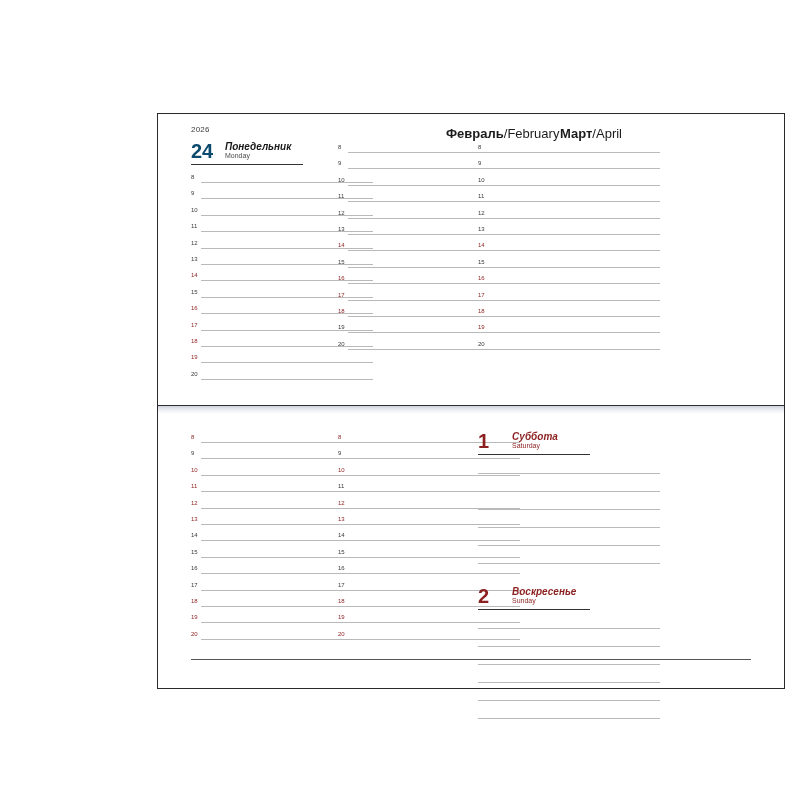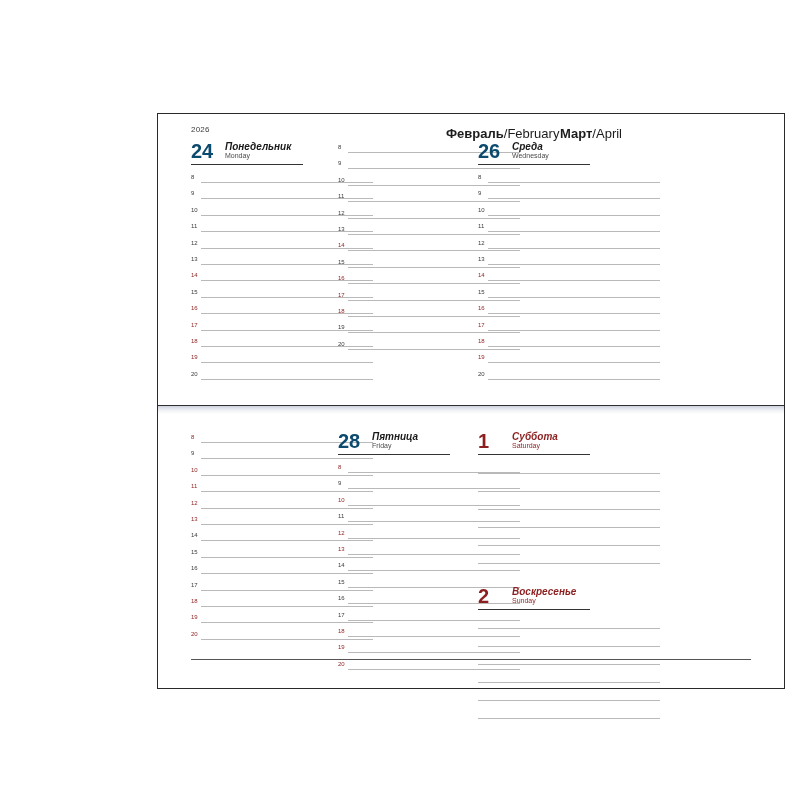--- a/index.html
+++ b/index.html
@@ -318,26 +318,20 @@
                 <span class="ln"></span>
               </div>
               <div class="hour-row">
                 <span class="lbl">20</span>
                 <span class="ln"></span>
               </div>
             </div>
         </div>
 
         <div class="col c3">
-          <div class="dayhead">
-            <div class="daynum">26</div>
-            <div class="dayname">Среда</div>
-            <div class="dayname-en">Wednesday</div>
-            <div class="head-rule"></div>
-          </div>
           <div class="hours">
               <div class="hour-row">
                 <span class="lbl">8</span>
                 <span class="ln"></span>
               </div>
               <div class="hour-row">
                 <span class="lbl">9</span>
                 <span class="ln"></span>
               </div>
               <div class="hour-row">
@@ -446,26 +440,20 @@
                 <span class="ln"></span>
               </div>
               <div class="hour-row">
                 <span class="lbl weekend">20</span>
                 <span class="ln"></span>
               </div>
             </div>
         </div>
 
         <div class="col c2">
-          <div class="dayhead">
-            <div class="daynum">28</div>
-            <div class="dayname">Пятница</div>
-            <div class="dayname-en">Friday</div>
-            <div class="head-rule"></div>
-          </div>
           <div class="hours">
               <div class="hour-row">
                 <span class="lbl weekend">8</span>
                 <span class="ln"></span>
               </div>
               <div class="hour-row">
                 <span class="lbl">9</span>
                 <span class="ln"></span>
               </div>
               <div class="hour-row">

